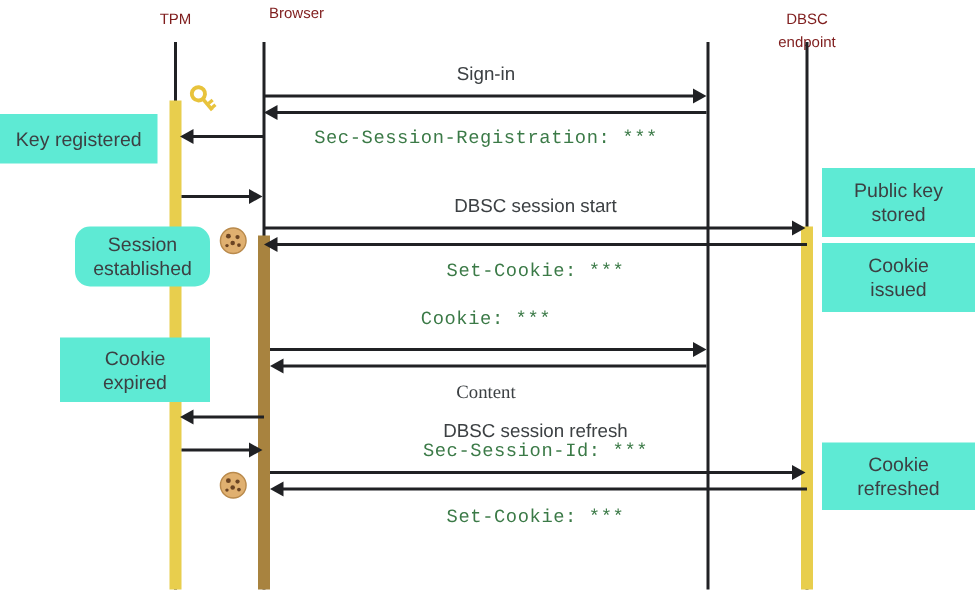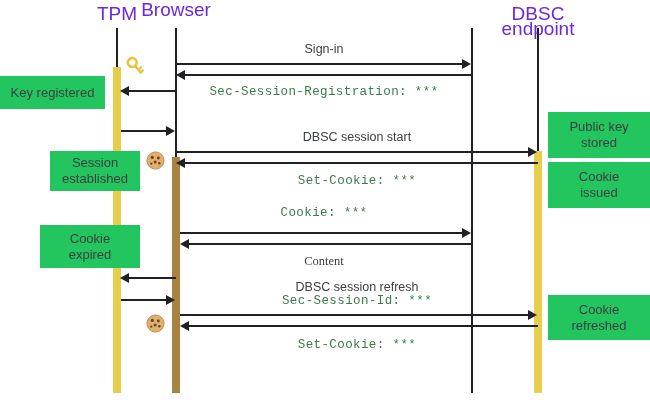--- a/index.html
+++ b/index.html
@@ -8,22 +8,22 @@
     background:#ffffff;
     font-family:"Liberation Sans", sans-serif;
     overflow:hidden;
   }
   #diagram{position:relative;width:650px;height:400px;}
 
   
   .participant{
     position:absolute;
     text-align:center;
-    font-size:19px;
-    color:#6d28d9;
+    font-size:10px;
+    color:#7f1d1d;
     line-height:15px;
     white-space:pre-line;
   }
 
   
   .lifeline{
     position:absolute;
     width:2px;
     background:#202124;
   }
@@ -62,42 +62,42 @@
     font-family:"Liberation Mono", monospace;
     font-size:12.5px;
     color:#3b7a47;
     letter-spacing:0.4px;
     white-space:nowrap;
   }
 
   
   .note{
     position:absolute;
-    background:#22c55e;
+    background:#5eead4;
     display:flex;
     align-items:center;
     justify-content:center;
     text-align:center;
     font-size:13px;
     color:#3c4043;
     line-height:16px;
     white-space:pre-line;
   }
 
   
   .icon{position:absolute;}
 </style>
 </head>
 <body>
 
 <div id="diagram">
 
   <div class="participant" style="left:77px;top:6px;width:80px;">TPM</div>
 
-  <div class="participant" style="left:136px;top:2px;width:80px;">Browser</div>
+  <div class="participant" style="left:136px;top:2px;width:80px;text-align:right;">Browser</div>
 
 
   <div class="participant" style="left:498px;top:6px;width:80px;">DBSC
 endpoint</div>
 
   <div class="lifeline" style="left:116px;top:28px;height:365px;"></div>
   <div class="lifeline" style="left:175px;top:28px;height:365px;"></div>
   <div class="lifeline" style="left:471px;top:28px;height:365px;"></div>
   <div class="lifeline" style="left:537px;top:28px;height:365px;"></div>
 
@@ -145,21 +145,21 @@
   <div class="msg-code" style="left:176px;top:294px;width:362px;">Sec-Session-Id: ***</div>
   <div class="msgline" style="left:180px;top:314px;width:352px;"></div>
   <div class="arrowhead arrow-right" style="left:528px;top:310px;"></div>
 
   <div class="msgline" style="left:187px;top:325px;width:351px;"></div>
   <div class="arrowhead arrow-left" style="left:180px;top:321px;"></div>
   <div class="msg-code" style="left:176px;top:338px;width:362px;">Set-Cookie: ***</div>
 
   <div class="note" style="left:0px;top:76px;width:105px;height:33px;">Key registered</div>
 
-  <div class="note" style="left:50px;top:151px;width:90px;height:40px;">Session
+  <div class="note" style="left:50px;top:151px;width:90px;height:40px;border-radius:10px;">Session
 established</div>
 
   <div class="note" style="left:40px;top:225px;width:100px;height:43px;">Cookie
 expired</div>
 
   <div class="note" style="left:548px;top:112px;width:102px;height:46px;">Public key
 stored</div>
 
   <div class="note" style="left:548px;top:162px;width:102px;height:46px;">Cookie
 issued</div>

